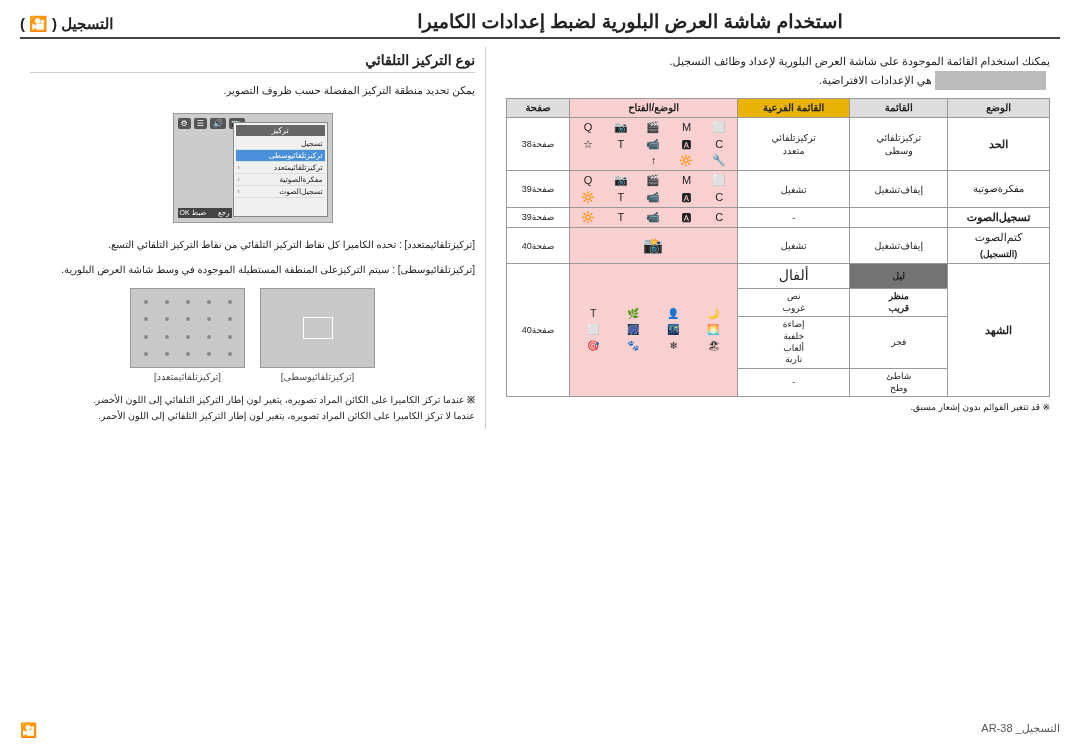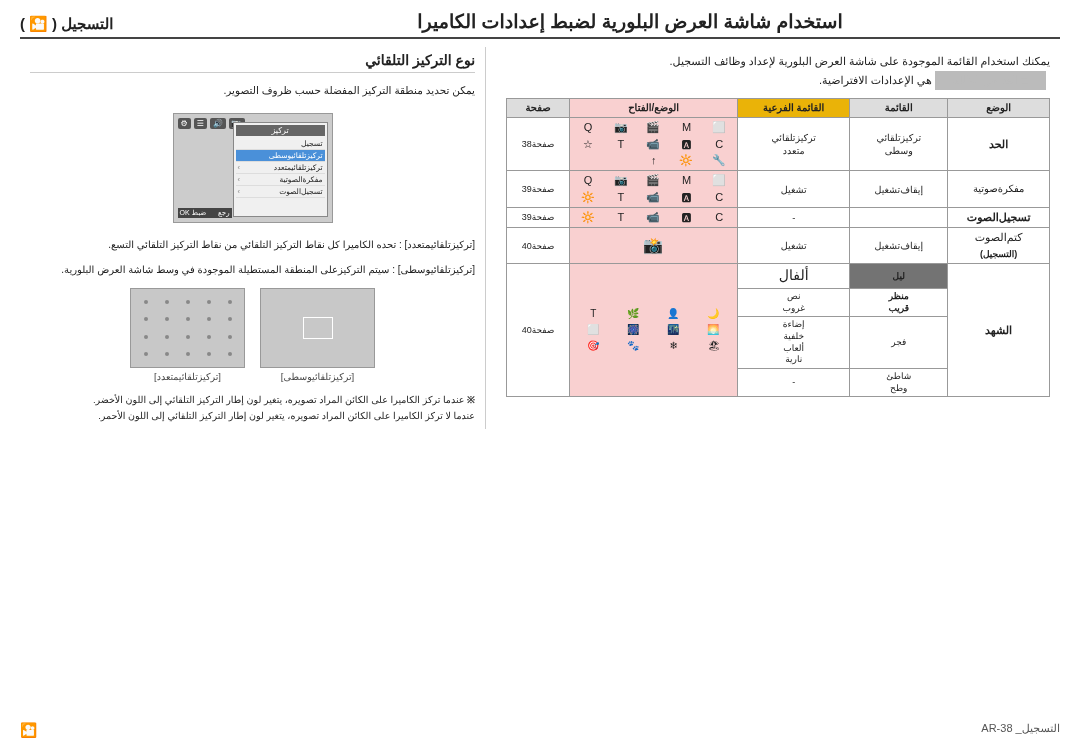--- a/index.html
+++ b/index.html
@@ -397,20 +397,23 @@
             <td style="font-size:9px;">فجر</td>
             <td style="font-size:9px; line-height:1.3;">إضاءة<br>خلفية<br>ألعاب<br>نارية</td>
           </tr>
           <tr>
             <td style="font-size:9px; line-height:1.3;">شاطئ<br>وطح</td>
             <td style="font-size:9px;">-</td>
           </tr>
         </tbody>
       </table>
 
+      <div style="font-size:9px; text-align:right; margin-top:5px; direction:rtl;">
+        ※ قد تتغير القوائم بدون إشعار مسبق.
+      </div>
     </div>
 
     <div class="left-col">
       <div class="section-title">
         <span>نوع التركيز التلقائي</span>
       </div>
 
       <div class="body-text">
         <span>يمكن تحديد منطقة التركيز المفضلة حسب ظروف التصوير.</span>
       </div>

